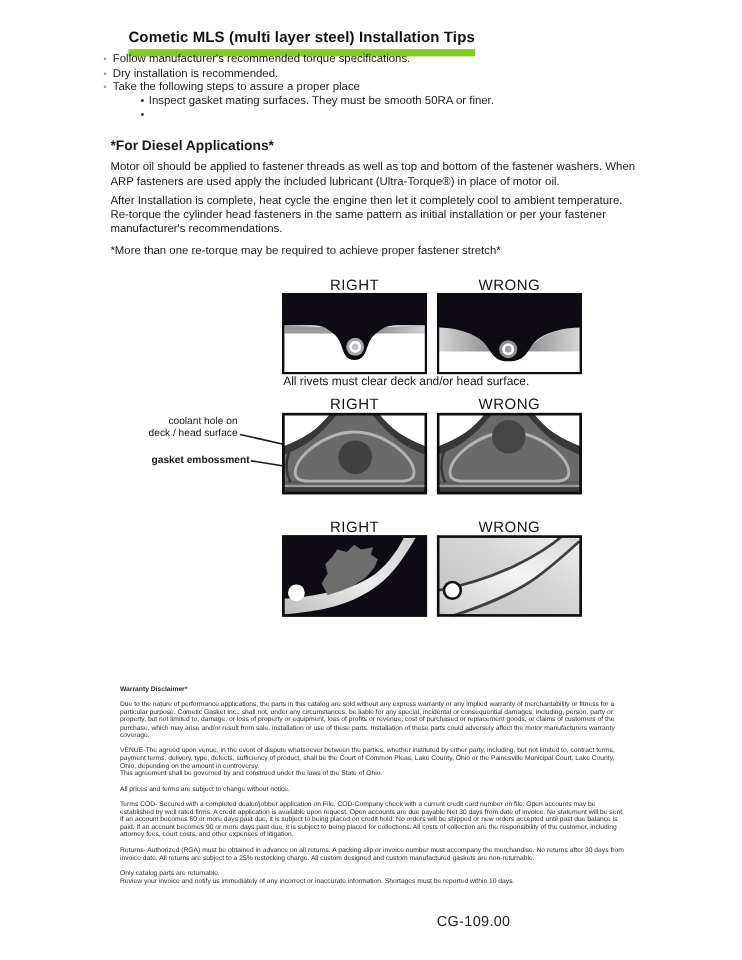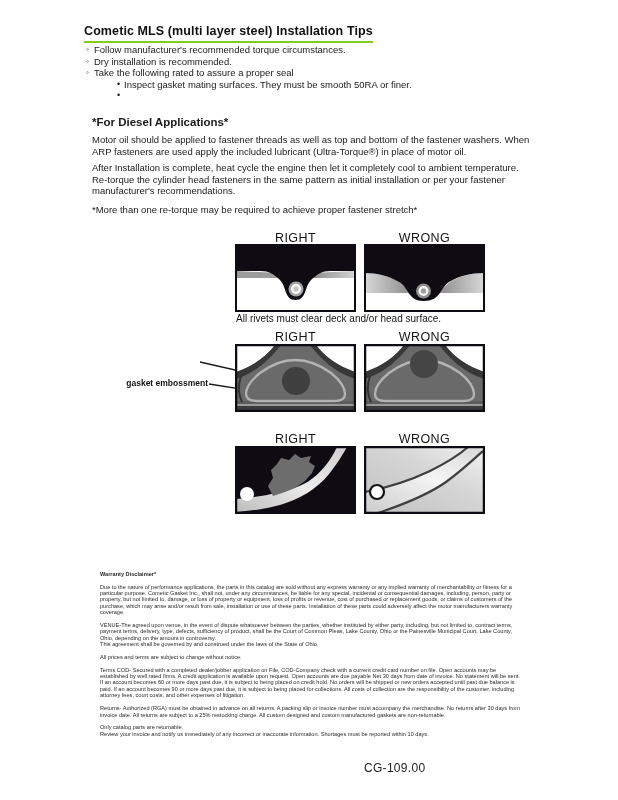--- a/index.html
+++ b/index.html
@@ -1,21 +1,21 @@
 <!DOCTYPE html>
 <html><head>
 <meta charset="utf-8">
 <style>
   html,body{margin:0;padding:0;background:#ffffff;}
   .page{position:relative;width:618px;height:800px;background:#ffffff;overflow:hidden;
         font-family:"Liberation Sans",sans-serif;color:#1a1a1a;}
   .abs{position:absolute;}
   
-  .title{left:84px;top:24px;font-size:12.5px;font-weight:bold;color:#111;
-         border-bottom:2px solid #84cc16;padding-bottom:3px;letter-spacing:.1px;}
+  .title{left:107px;top:24px;font-size:12.5px;font-weight:bold;color:#111;
+         border-bottom:6px solid #84cc16;padding-bottom:3px;letter-spacing:.1px;}
   
   .bullets{left:86px;top:44px;width:470px;font-size:9.5px;line-height:11.6px;}
   .b-row{display:flex;}
   .b-mark{width:8px;flex:0 0 8px;font-size:8.5px;text-align:left;}
   .b-row.sub{margin-left:31px;}
   .b-row.sub .b-mark{width:7px;flex:0 0 7px;font-size:9px;}
   
   .diesel-h{left:92px;top:116px;font-size:11.5px;font-weight:bold;}
   .para{width:438px;font-size:9.5px;line-height:11.5px;}
   .p1{left:92px;top:134px;}
@@ -39,29 +39,29 @@
 </head>
 <body>
 
 <div class="page">
 
   <div class="abs title">Cometic MLS (multi layer steel) Installation Tips</div>
 
   <div class="abs bullets">
     <div class="b-row">
       <span class="b-mark">◦</span>
-      <span>Follow manufacturer's recommended torque circumstances.</span>
+      <span>Follow manufacturer's recommended torque specifications.</span>
     </div>
     <div class="b-row">
       <span class="b-mark">◦</span>
       <span>Dry installation is recommended.</span>
     </div>
     <div class="b-row">
       <span class="b-mark">◦</span>
-      <span>Take the following rated to assure a proper seal</span>
+      <span>Take the following steps to assure a proper place</span>
     </div>
     <div class="b-row sub">
       <span class="b-mark">•</span>
       <span>Inspect gasket mating surfaces.  They must be smooth 50RA or finer.</span>
     </div>
     <div class="b-row sub">
       <span class="b-mark">•</span>
     </div>
   </div>
 
@@ -113,20 +113,22 @@
       <circle cx="59.5" cy="47" r="2.8" fill="#9f9f9f"></circle>
     </g>
     <rect x="1" y="1" width="119" height="66" fill="none" stroke="#0f0b13" stroke-width="2"></rect>
   </svg>
 
   <div class="abs cap" style="left:236px;top:313px;">All rivets must clear deck and/or head surface.</div>
 
   <div class="abs dg-h" style="left:235px;top:330px;">RIGHT</div>
   <div class="abs dg-h" style="left:364px;top:330px;">WRONG</div>
 
+  <div class="abs ann ann1">coolant hole on
+deck / head surface</div>
   <div class="abs ann ann2">gasket embossment</div>
 
   <svg class="abs" style="left:196px;top:355px;width:110px;height:42px;" viewBox="0 0 110 42">
     <line x1="4" y1="7" x2="96" y2="28" stroke="#1a1a1a" stroke-width="1.3"></line>
     <line x1="13" y1="29" x2="64" y2="37" stroke="#1a1a1a" stroke-width="1.3"></line>
   </svg>
 
   <svg class="abs panel" style="left:235px;top:344px;" viewBox="0 0 121 68">
     <rect x="0" y="0" width="121" height="68" fill="#6a6a6a"></rect>
     <rect x="1" y="57" width="119" height="3" fill="#5d5d5d"></rect>

